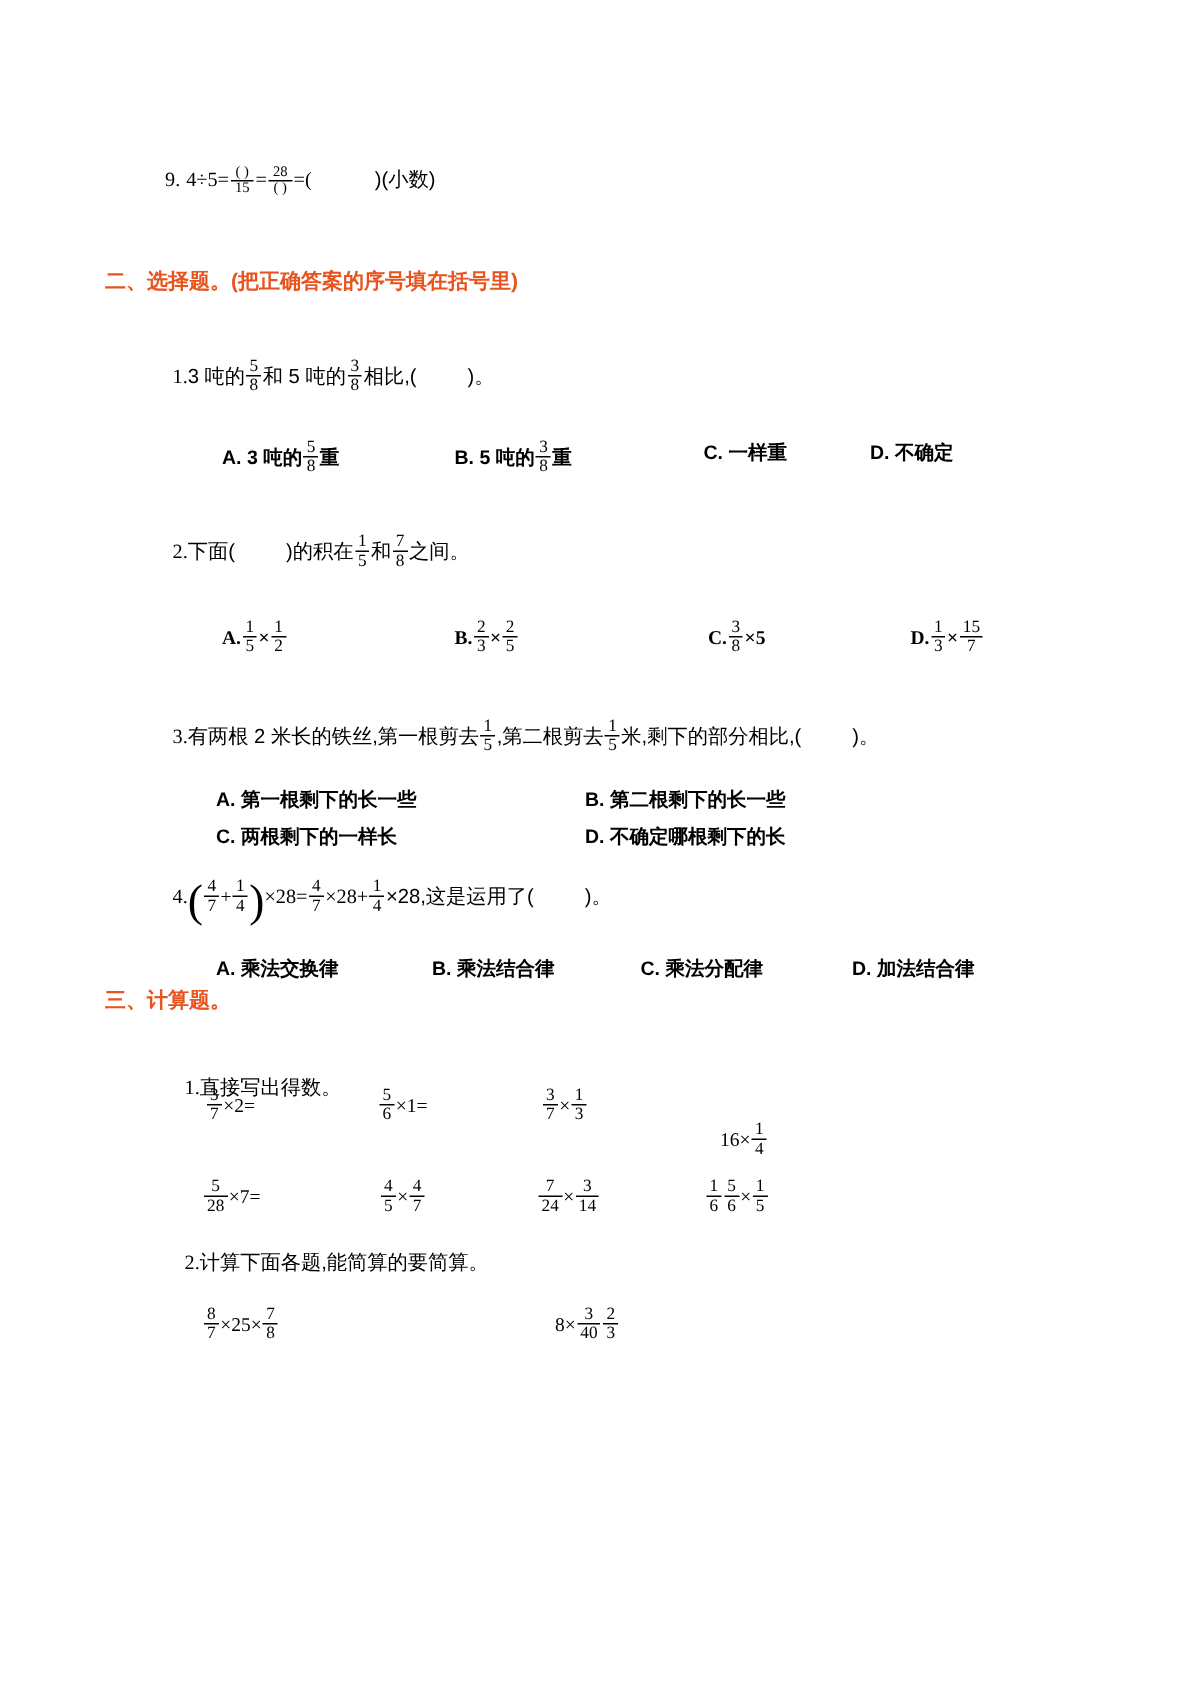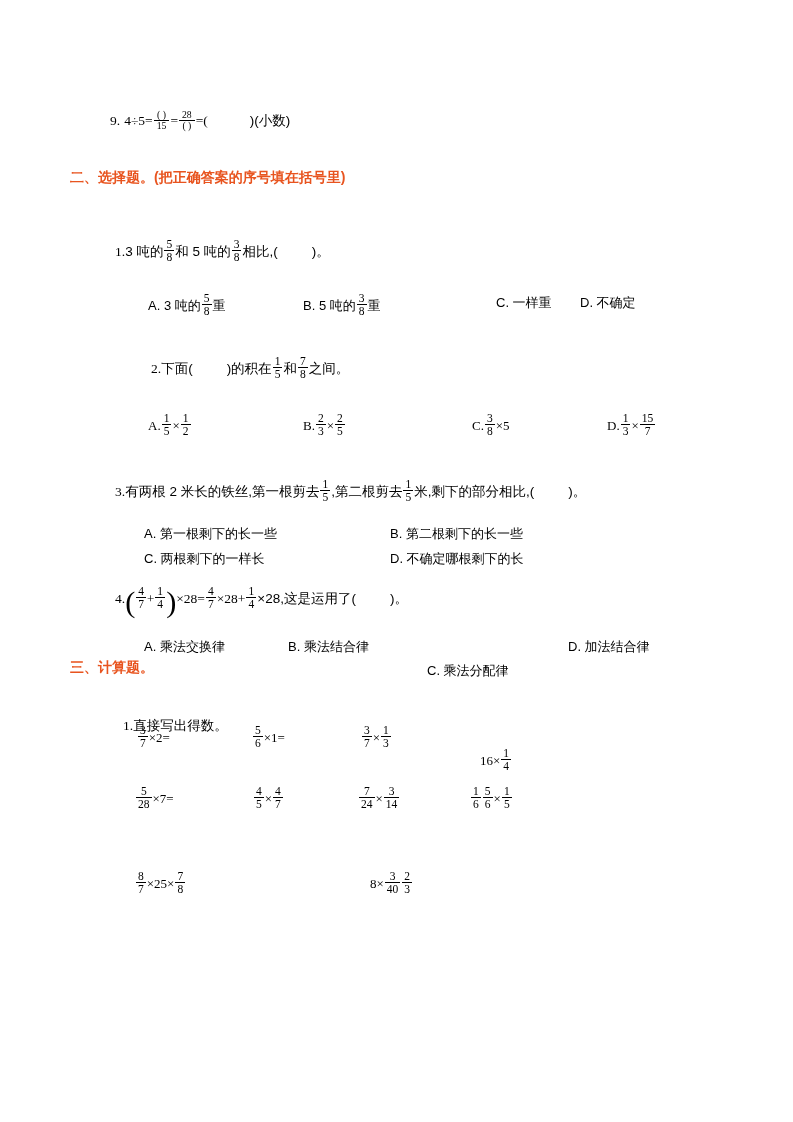--- a/index.html
+++ b/index.html
@@ -52,59 +52,60 @@
     font-family: "Liberation Sans", sans-serif;
     font-weight: bold;
     font-size: 14px;
   }
   .row {
     position: absolute;
   }
   .opt {
     display: inline-block;
     font-size: 13px;
+    font-weight: bold;
   }
   .txt-s { font-size: 13px; }
   .txt-m { font-size: 13.5px; }
   .cn { font-family: "Liberation Sans", sans-serif; }
 </style>
 </head>
 <body>
 
 <div class="page">
 
   <div class="row" style="left:110px; top:110px;">
     <span class="txt-m">9.</span>
     <span class="txt-m">
       <span>4÷5=</span><span class="frac wide"><span class="num">( )</span><span class="den">15</span></span><span>=</span><span class="frac wide"><span class="num">28</span><span class="den">( )</span></span><span>=(</span><span style="display:inline-block;width:42px;"></span><span class="cn">)(小数)</span>
     </span>
   </div>
 
-  <div class="row" style="left:70px; top:168px;">
+  <div class="row" style="left:70px; top:179px;">
     <span class="section-head">二、选择题。</span><span class="section-head sub">(把正确答案的序号填在括号里)</span>
   </div>
 
   <div class="row" style="left:115px; top:238px;">
     <span class="txt-m">1.</span><span class="txt-m cn">3 吨的</span><span class="frac"><span class="num">5</span><span class="den">8</span></span><span class="txt-m cn">和 5 吨的</span><span class="frac"><span class="num">3</span><span class="den">8</span></span><span class="txt-m cn">相比,(</span><span style="display:inline-block;width:34px;"></span><span class="txt-m cn">)。</span>
   </div>
 
   <div class="row" style="left:148px; top:292px;">
     <span class="opt cn">A. 3 吨的</span><span class="frac"><span class="num">5</span><span class="den">8</span></span><span class="opt cn">重</span>
   </div>
   <div class="row" style="left:303px; top:292px;">
     <span class="opt cn">B. 5 吨的</span><span class="frac"><span class="num">3</span><span class="den">8</span></span><span class="opt cn">重</span>
   </div>
-  <div class="row" style="left:496px; top:293px;">
+  <div class="row" style="left:469px; top:293px;">
     <span class="opt cn">C. 一样重</span>
   </div>
   <div class="row" style="left:580px; top:293px;">
     <span class="opt cn">D. 不确定</span>
   </div>
 
-  <div class="row" style="left:115px; top:355px;margin-left:36px;">
+  <div class="row" style="left:115px; top:355px;">
     <span class="txt-m">2.</span><span class="txt-m cn">下面(</span><span style="display:inline-block;width:34px;"></span><span class="txt-m cn">)的积在</span><span class="frac"><span class="num">1</span><span class="den">5</span></span><span class="txt-m cn">和</span><span class="frac"><span class="num">7</span><span class="den">8</span></span><span class="txt-m cn">之间。</span>
   </div>
 
   <div class="row" style="left:148px; top:412px;">
     <span class="opt">A.</span><span class="frac"><span class="num">1</span><span class="den">5</span></span><span class="opt">×</span><span class="frac"><span class="num">1</span><span class="den">2</span></span>
   </div>
   <div class="row" style="left:303px; top:412px;">
     <span class="opt">B.</span><span class="frac"><span class="num">2</span><span class="den">3</span></span><span class="opt">×</span><span class="frac"><span class="num">2</span><span class="den">5</span></span>
   </div>
   <div class="row" style="left:472px; top:412px;">
@@ -134,21 +135,21 @@
   <div class="row" style="left:115px; top:585px;">
     <span class="txt-m">4.</span><span class="bigparen">(</span><span class="frac"><span class="num">4</span><span class="den">7</span></span><span class="txt-s">+</span><span class="frac"><span class="num">1</span><span class="den">4</span></span><span class="bigparen">)</span><span class="txt-m">×28=</span><span class="frac"><span class="num">4</span><span class="den">7</span></span><span class="txt-m">×28+</span><span class="frac"><span class="num">1</span><span class="den">4</span></span><span class="txt-m cn">×28,这是运用了(</span><span style="display:inline-block;width:34px;"></span><span class="txt-m cn">)。</span>
   </div>
 
   <div class="row" style="left:144px; top:637px;">
     <span class="opt cn">A. 乘法交换律</span>
   </div>
   <div class="row" style="left:288px; top:637px;">
     <span class="opt cn">B. 乘法结合律</span>
   </div>
-  <div class="row" style="left:427px; top:661px;">
+  <div class="row" style="left:427px; top:637px;">
     <span class="opt cn">C. 乘法分配律</span>
   </div>
   <div class="row" style="left:568px; top:637px;">
     <span class="opt cn">D. 加法结合律</span>
   </div>
 
   <div class="row" style="left:70px; top:658px;">
     <span class="section-head">三、计算题。</span>
   </div>
 
@@ -175,20 +176,23 @@
   <div class="row" style="left:253px; top:785px;">
     <span class="frac"><span class="num">4</span><span class="den">5</span></span><span class="txt-s">×</span><span class="frac"><span class="num">4</span><span class="den">7</span></span>
   </div>
   <div class="row" style="left:358px; top:785px;">
     <span class="frac"><span class="num">7</span><span class="den">24</span></span><span class="txt-s">×</span><span class="frac"><span class="num">3</span><span class="den">14</span></span>
   </div>
   <div class="row" style="left:470px; top:785px;">
     <span class="frac"><span class="num">1</span><span class="den">6</span></span><span class="frac"><span class="num">5</span><span class="den">6</span></span><span class="txt-s">×</span><span class="frac"><span class="num">1</span><span class="den">5</span></span>
   </div>
 
+  <div class="row" style="left:123px; top:833px;">
+    <span class="txt-m">2.</span><span class="txt-m cn">计算下面各题,能简算的要简算。</span>
+  </div>
 
   <div class="row" style="left:135px; top:870px;">
     <span class="frac"><span class="num">8</span><span class="den">7</span></span><span class="txt-s">×</span><span class="txt-s">25</span><span class="txt-s">×</span><span class="frac"><span class="num">7</span><span class="den">8</span></span>
   </div>
   <div class="row" style="left:370px; top:870px;">
     <span class="txt-s">8</span><span class="txt-s">×</span><span class="frac"><span class="num">3</span><span class="den">40</span></span><span class="frac"><span class="num">2</span><span class="den">3</span></span>
   </div>
 
 </div>
 

